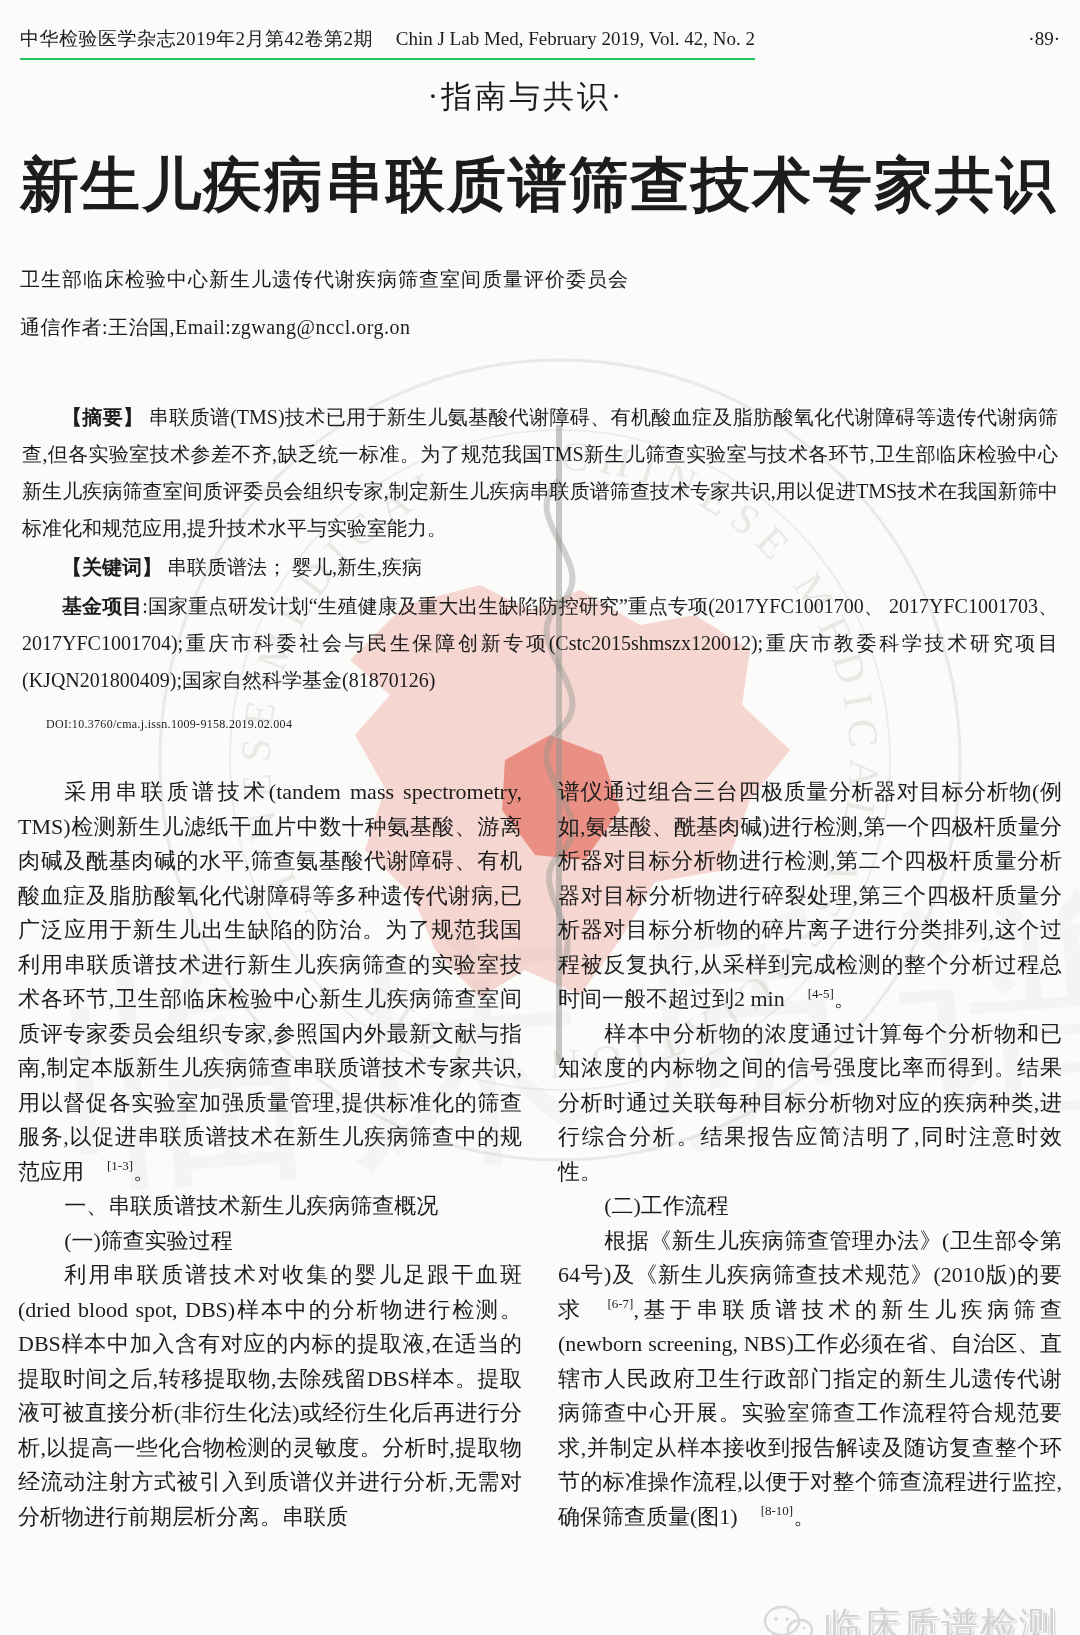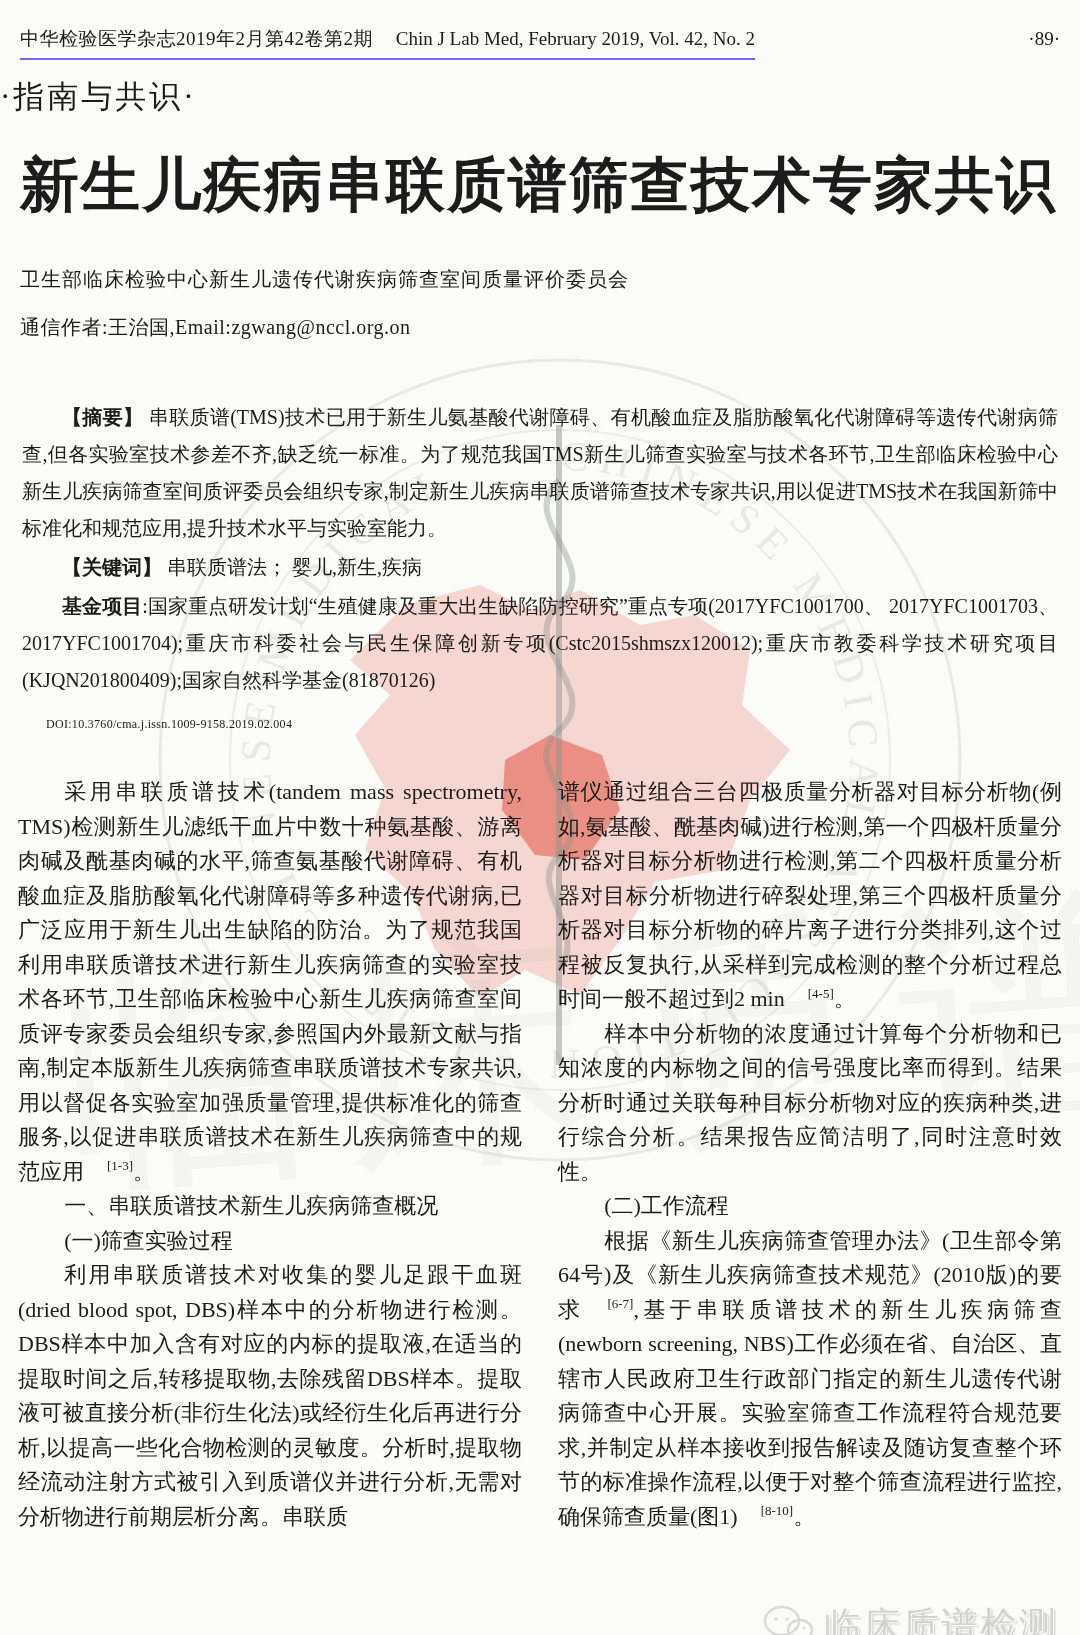--- a/index.html
+++ b/index.html
@@ -31,27 +31,27 @@
     text-shadow:1px 1px 0 #ffffff, 2px 2px 2px #c9c9c7;
     pointer-events:none;
   }
   .wm-bottom svg { opacity:.8; }
 
   
   .header {
     display:flex; justify-content:space-between; align-items:flex-start;
     margin:26px 20px 0 20px; font-size:19px;
   }
-  .header-left { border-bottom:2px solid #8b5cf6; padding-bottom:6px; }
+  .header-left { border-bottom:2px solid #22c55e; padding-bottom:6px; }
   .header-cn { letter-spacing:.5px; }
   .header-en { margin-left:18px; }
   .header-page { font-size:19px; padding-top:2px; }
 
   .section-label {
-    text-align:left; margin:16px 28px 0 0;
+    text-align:center; margin:16px 28px 0 0;
     font-size:31px; letter-spacing:3px; font-weight:500;
   }
 
   
   .title {
     margin:28px 0 0 20px; font-size:59px; font-weight:600; letter-spacing:2px;
   }
   .authors     { margin:40px 0 0 20px; font-size:20px; letter-spacing:1px; }
   .affiliation { margin:12px 40px 0 20px; font-size:20px; line-height:1.8; letter-spacing:1px; }
   .correspond  { margin:21px 0 0 20px; font-size:20px; letter-spacing:.5px; }

